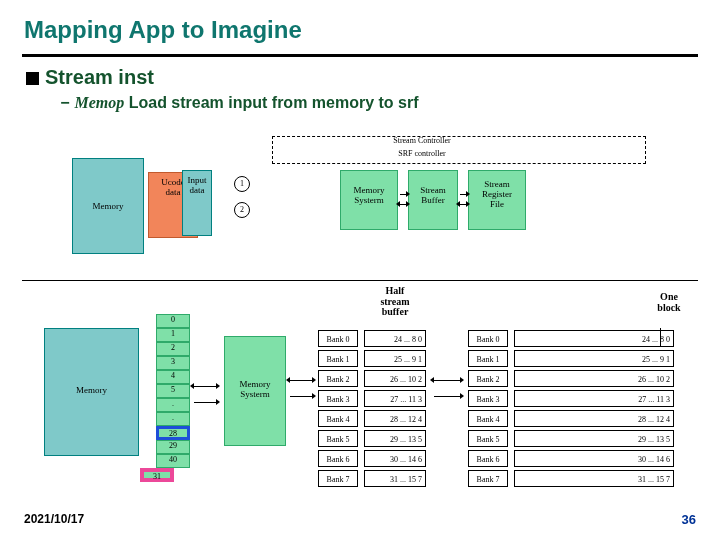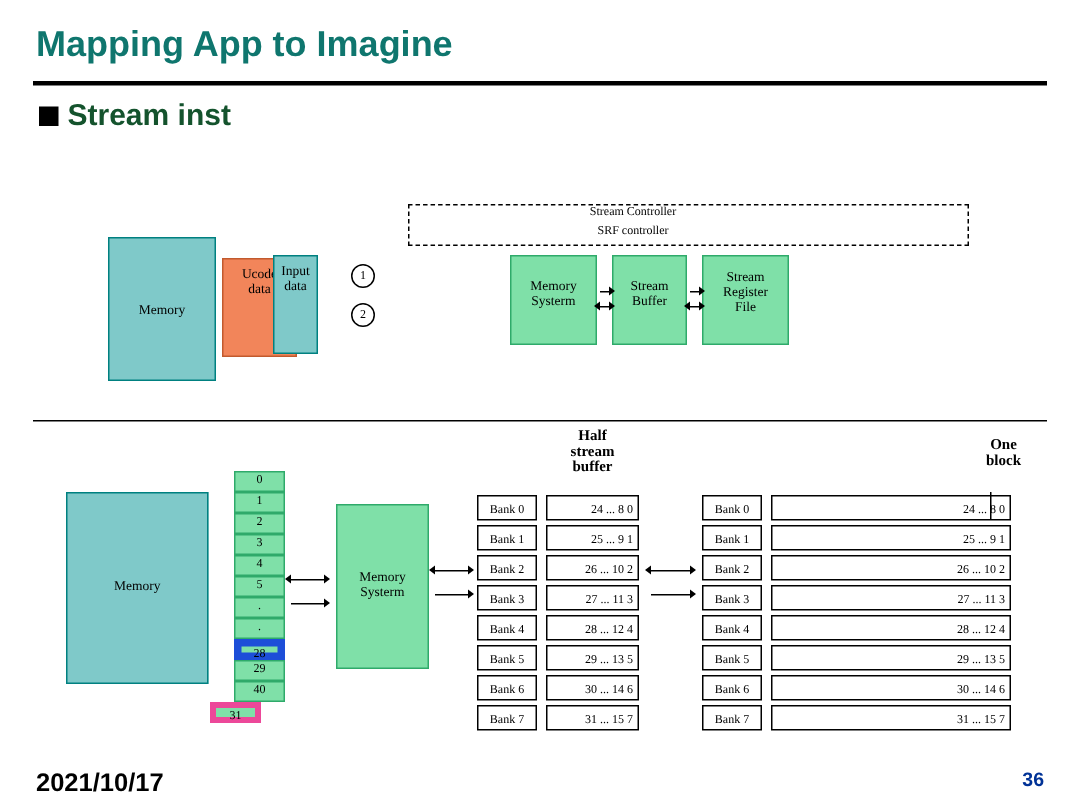--- a/index.html
+++ b/index.html
@@ -29,33 +29,38 @@
   .arr:after{content:"";position:absolute;right:-4px;top:-3px;border-left:4px solid #000;border-top:3px solid transparent;border-bottom:3px solid transparent}
   .arrL:before{content:"";position:absolute;left:-4px;top:-3px;border-right:4px solid #000;border-top:3px solid transparent;border-bottom:3px solid transparent}
   
   .hr2{position:absolute;left:22px;top:280px;width:676px;height:1px;background:#000}
   
   .lower{position:absolute;left:24px;top:290px;width:680px;height:212px}
   .cell{position:absolute;box-sizing:border-box;font-size:8px;font-family:'Times New Roman',Times,serif;text-align:center}
   .bank{position:absolute;box-sizing:border-box;font-size:8px;font-family:'Times New Roman',Times,serif;background:#fff}
   .brace{position:absolute;font-family:'Times New Roman',Times,serif;font-size:10px;text-align:center;line-height:1.05}
   
-  .ft-date{position:absolute;left:24px;top:512px;font-size:17px;font-weight:bold;color:#000}
+  .ft-date{position:absolute;left:24px;top:512px;font-size:12px;font-weight:bold;color:#000}
   .ft-mid {position:absolute;left:0;top:516px;width:720px;text-align:center;font-size:12px;font-weight:bold;color:#000}
   .ft-pg  {position:absolute;right:24px;top:512px;font-size:13px;font-weight:bold;color:#003296}
 </style>
 </head>
 <body>
 <div class="slide">
 
 <div class="title">Mapping App to Imagine</div>
 <div class="rule"></div>
 
 <div class="bul b1">
   <span class="sq"></span><span>Stream inst</span>
+</div>
+<div class="bul b2">
+  <span class="dash">−</span>
+  <span class="em-i">Memop</span>
+  <span> </span><span>Load stream input from memory to srf</span>
 </div>
 
 <div class="upper">
   <div class="dash-border" style="left:200px;top:-6px;width:372px;height:26px"></div>
   <div class="box c-mem" style="left:0;top:16px;width:72px;height:96px;line-height:14px;padding-top:40px"><span>Memory</span></div>
   <div class="box c-uc" style="left:76px;top:30px;width:50px;height:66px;padding-top:4px;white-space:pre-line">Ucode
 data</div>
   <div class="box c-in" style="left:110px;top:28px;width:30px;height:66px;padding-top:4px;white-space:pre-line">Input
 data</div>
   <div class="circ" style="left:162px;top:34px">1</div>
@@ -84,21 +89,21 @@
 
   <div>
     <div class="cell c-gr" style="left:132px;top:24px;width:34px;height:14px;border:1px solid #2faa6a">0</div>
     <div class="cell c-gr" style="left:132px;top:38px;width:34px;height:14px;border:1px solid #2faa6a">1</div>
     <div class="cell c-gr" style="left:132px;top:52px;width:34px;height:14px;border:1px solid #2faa6a">2</div>
     <div class="cell c-gr" style="left:132px;top:66px;width:34px;height:14px;border:1px solid #2faa6a">3</div>
     <div class="cell c-gr" style="left:132px;top:80px;width:34px;height:14px;border:1px solid #2faa6a">4</div>
     <div class="cell c-gr" style="left:132px;top:94px;width:34px;height:14px;border:1px solid #2faa6a">5</div>
     <div class="cell" style="left:132px;top:108px;width:34px;height:14px;border:1px solid #2faa6a;background:#7fe0a8">.</div>
     <div class="cell" style="left:132px;top:122px;width:34px;height:14px;border:1px solid #2faa6a;background:#7fe0a8">.</div>
-    <div class="cell c-gr" style="left:132px;top:136px;width:34px;height:14px;border:5px solid #1d4ed8">28</div>
+    <div class="cell c-gr" style="left:132px;top:136px;width:34px;height:14px;border:3px solid #1d4ed8">28</div>
     <div class="cell c-gr" style="left:132px;top:150px;width:34px;height:14px;border:1px solid #2faa6a">29</div>
     <div class="cell c-gr" style="left:132px;top:164px;width:34px;height:14px;border:1px solid #2faa6a">40</div>
     <div class="cell c-gr" style="left:116px;top:178px;width:34px;height:14px;border:4px solid #ec4899">31</div>
   </div>
 
   <div class="arr arrL" style="left:170px;top:96px;width:22px"></div>
   <div class="arr" style="left:170px;top:112px;width:22px"></div>
 
   <div class="box c-gr" style="left:200px;top:46px;width:62px;height:110px;padding-top:42px;white-space:pre-line">Memory
 Systerm</div>

